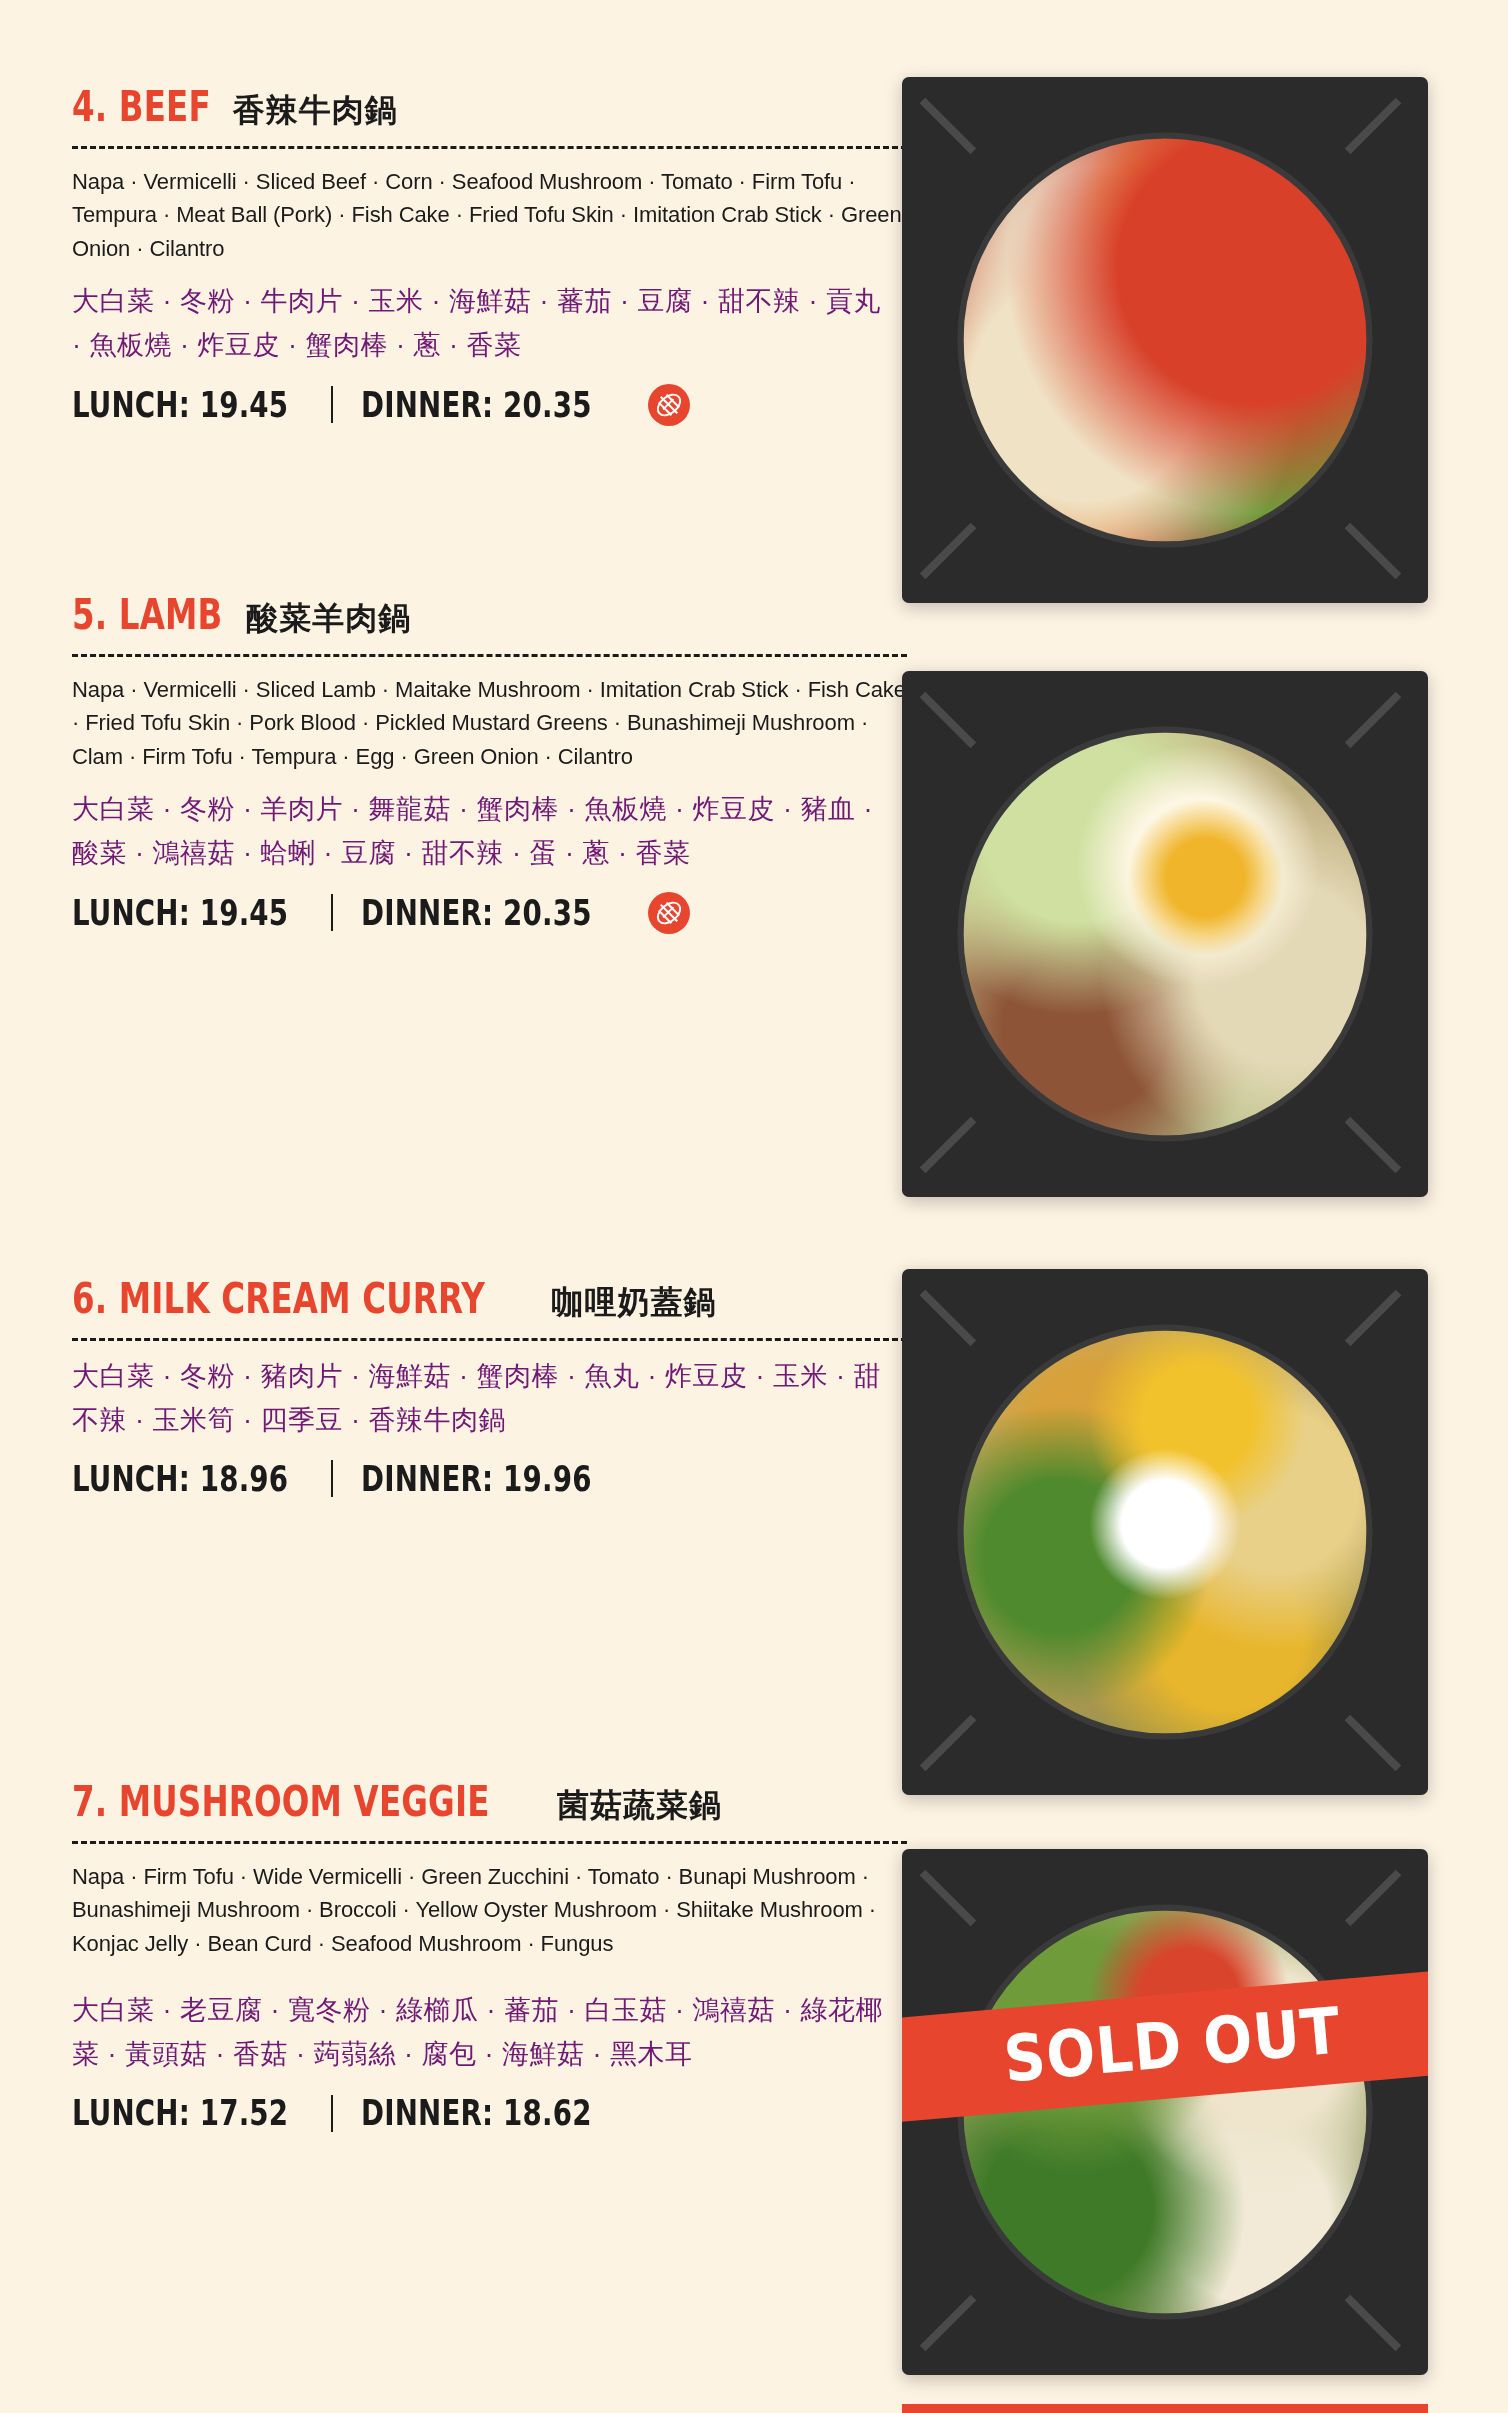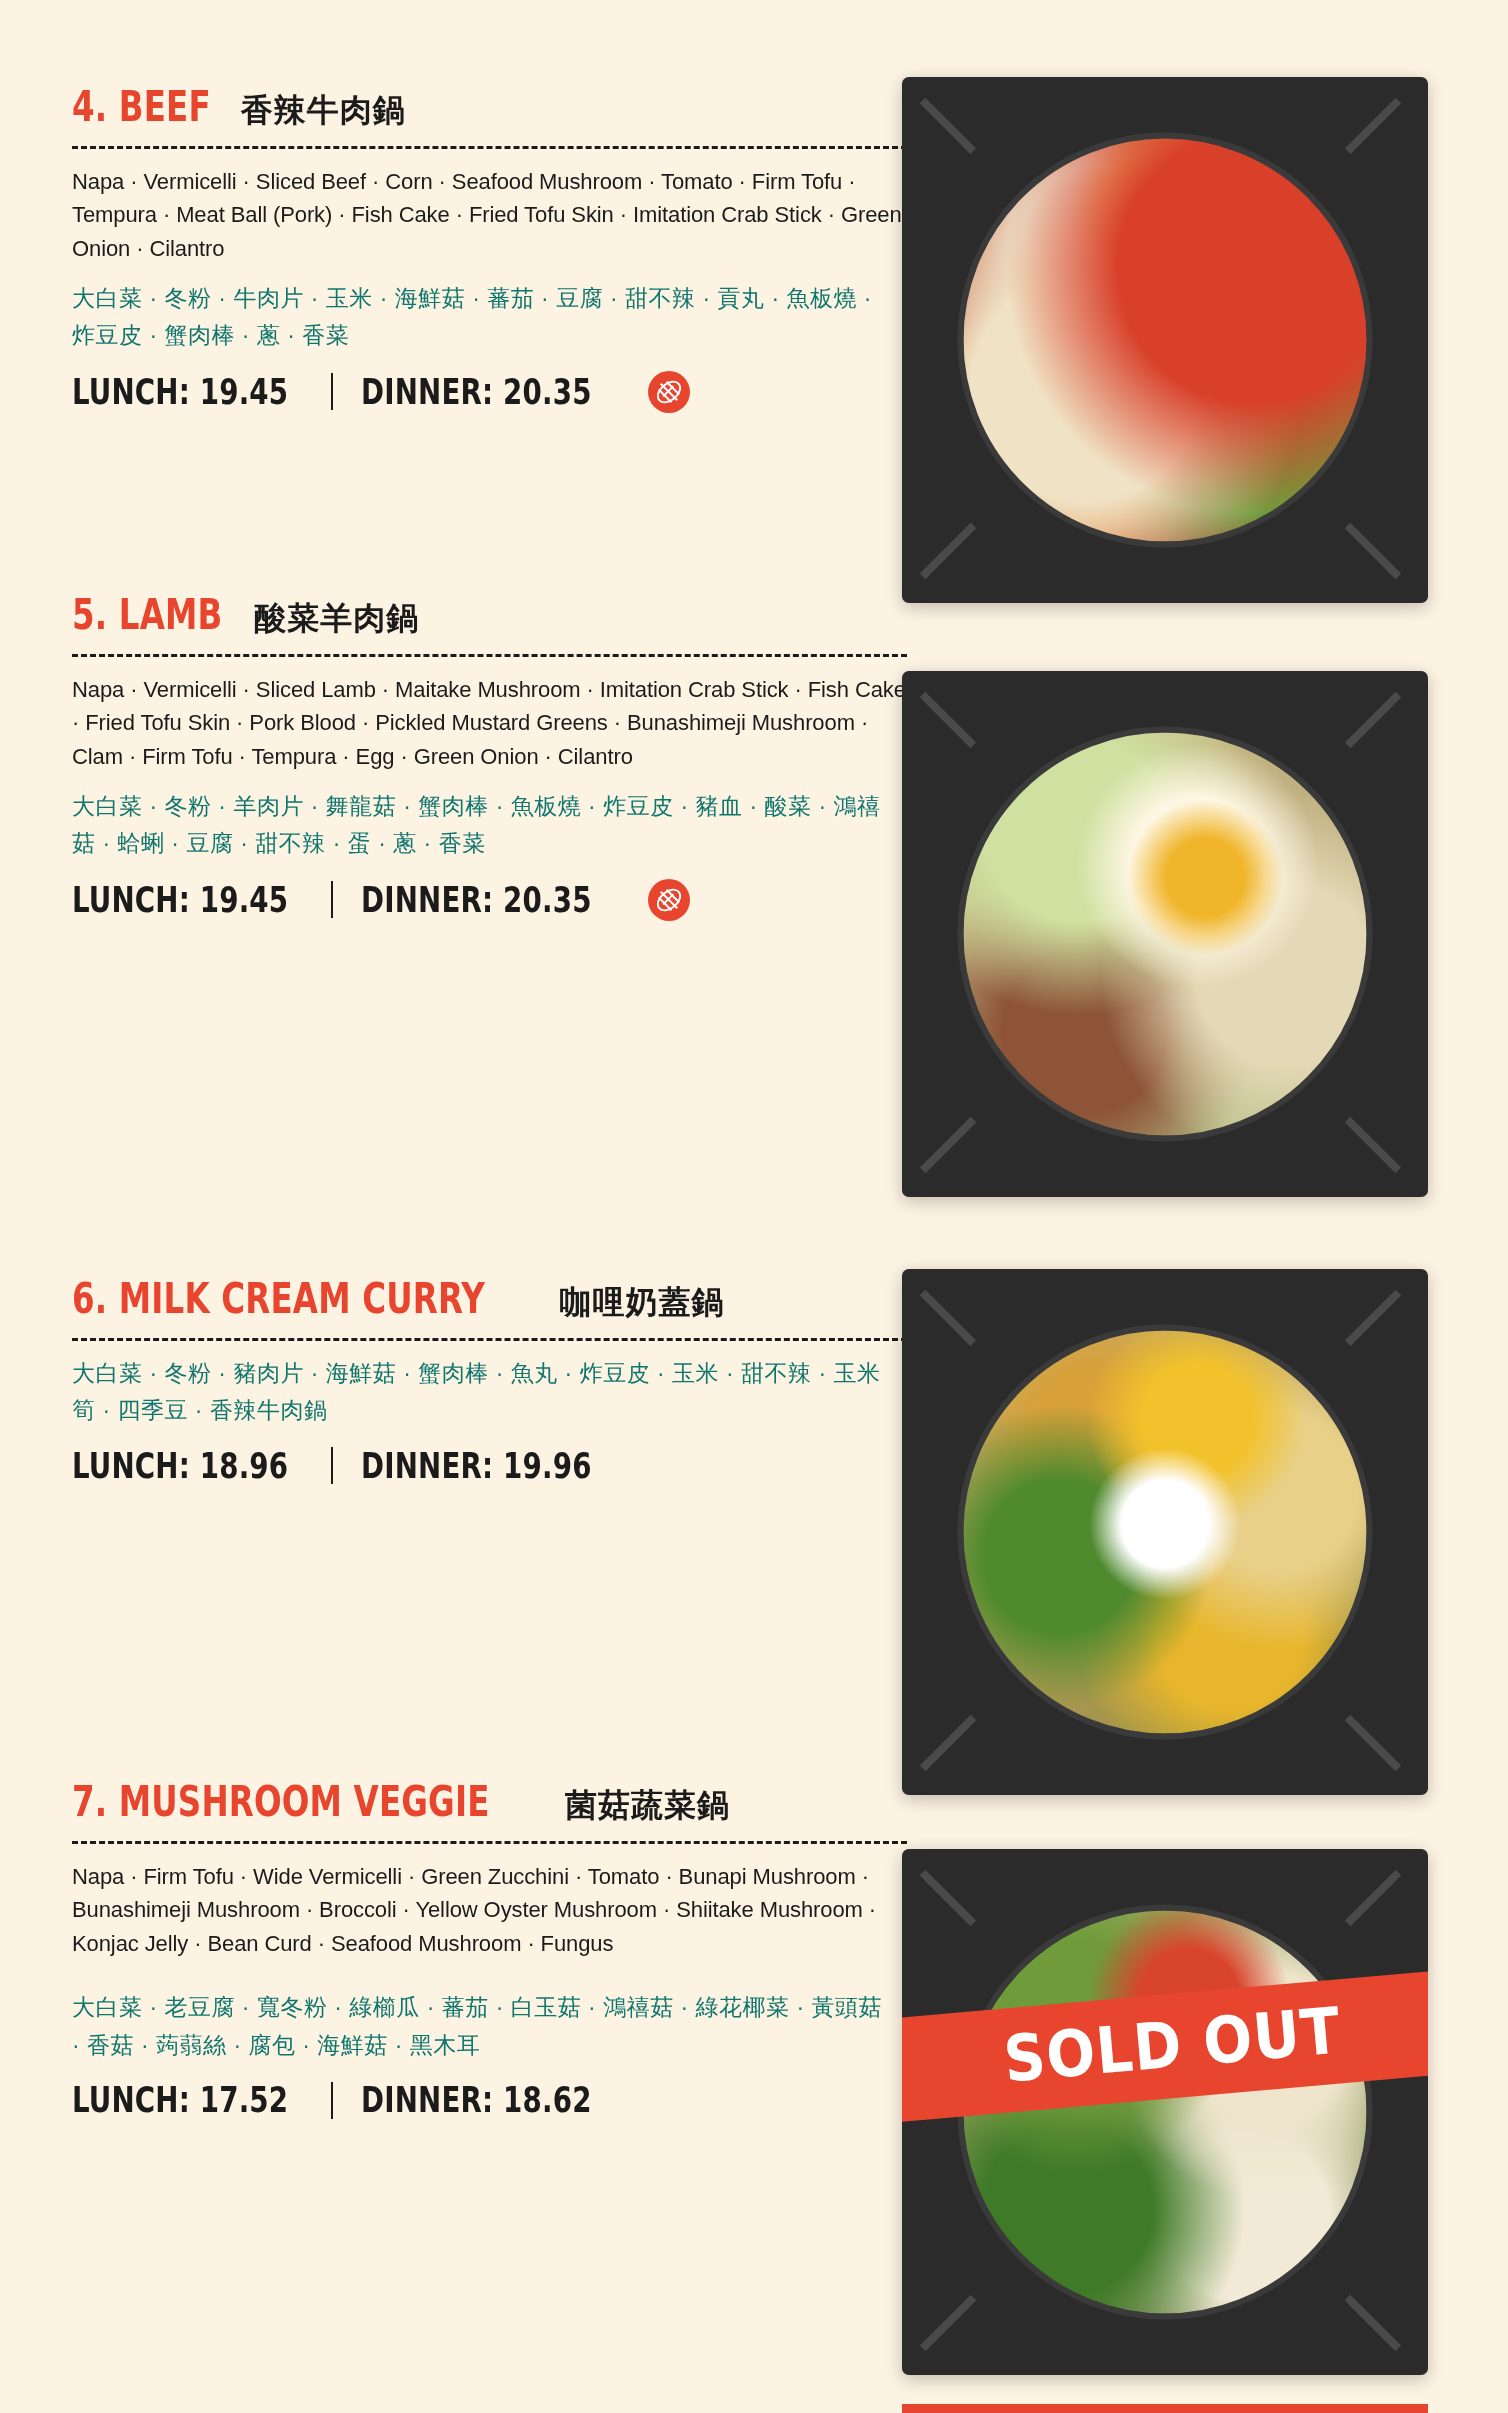--- a/index.html
+++ b/index.html
@@ -17,21 +17,21 @@
   }
 
   
   .item {
     position: relative;
     padding: 0 0 0 72px;
   }
   .item-head {
     display: flex;
     align-items: baseline;
-    gap: 17px;
+    gap: 9px;
     white-space: nowrap;
   }
   .item-num {
     font-family: "DejaVu Sans", sans-serif;
     font-weight: 700;
     font-stretch: condensed;
     font-size: 42px;
     letter-spacing: 0.2px;
     color: #e8452f;
     text-transform: uppercase;
@@ -54,23 +54,23 @@
   .desc-en {
     margin-top: 16.4px;
     font-size: 22px;
     line-height: 1.52;
     color: #1b1b1b;
     width: 840px;
     letter-spacing: -0.1px;
   }
   .desc-cn {
     margin-top: 14.5px;
-    font-size: 23px;
+    font-size: 27px;
     line-height: 1.62;
-    color: #0f766e;
+    color: #701a75;
     width: 821px;
     letter-spacing: 0.5px;
   }
   .prices {
     margin-top: 16.4px;
     display: flex;
     align-items: center;
     gap: 8px;
   }
   .price-block {

